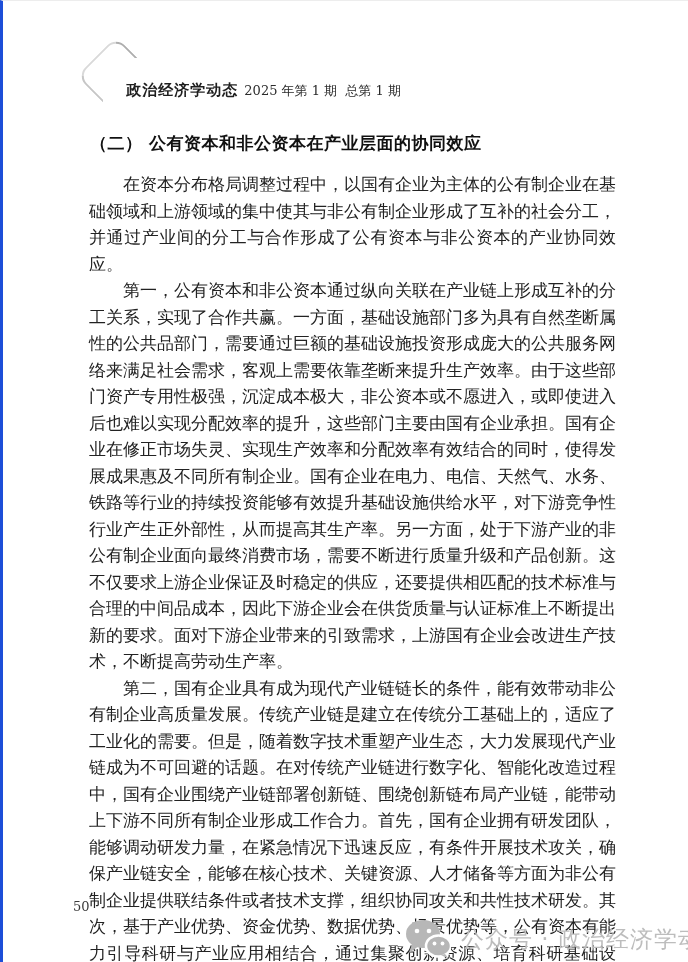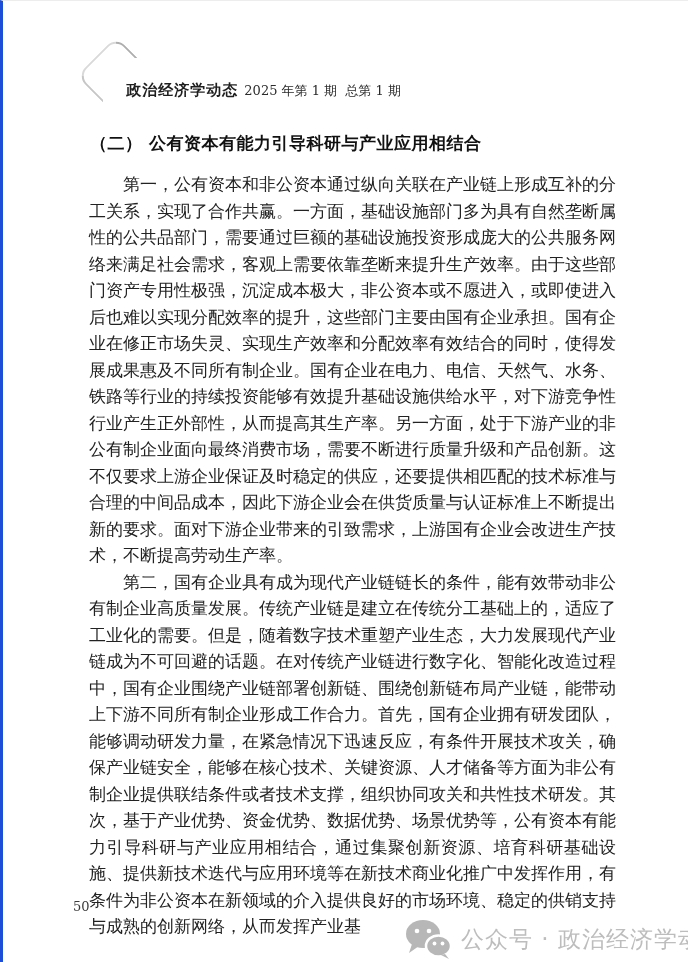--- a/index.html
+++ b/index.html
@@ -112,23 +112,24 @@
 <body>
 
 <div class="page">
 
   <div class="logo-diamond"></div>
 
   <div class="journal-header">
     <span class="journal-name">政治经济学动态</span><span class="journal-issue">2025 年第 1 期  总第 1 期</span>
   </div>
 
-  <h2 class="section-heading">（二） 公有资本有能力引导科研与产业应用相结合</h2>
+  <h2 class="section-heading">（二） 公有资本和非公资本在产业层面的协同效应</h2>
 
   <div class="article-body">
+    <p>在资本分布格局调整过程中，以国有企业为主体的公有制企业在基础领域和上游领域的集中使其与非公有制企业形成了互补的社会分工，并通过产业间的分工与合作形成了公有资本与非公资本的产业协同效应。</p>
     <p>第一，公有资本和非公资本通过纵向关联在产业链上形成互补的分工关系，实现了合作共赢。一方面，基础设施部门多为具有自然垄断属性的公共品部门，需要通过巨额的基础设施投资形成庞大的公共服务网络来满足社会需求，客观上需要依靠垄断来提升生产效率。由于这些部门资产专用性极强，沉淀成本极大，非公资本或不愿进入，或即使进入后也难以实现分配效率的提升，这些部门主要由国有企业承担。国有企业在修正市场失灵、实现生产效率和分配效率有效结合的同时，使得发展成果惠及不同所有制企业。国有企业在电力、电信、天然气、水务、铁路等行业的持续投资能够有效提升基础设施供给水平，对下游竞争性行业产生正外部性，从而提高其生产率。另一方面，处于下游产业的非公有制企业面向最终消费市场，需要不断进行质量升级和产品创新。这不仅要求上游企业保证及时稳定的供应，还要提供相匹配的技术标准与合理的中间品成本，因此下游企业会在供货质量与认证标准上不断提出新的要求。面对下游企业带来的引致需求，上游国有企业会改进生产技术，不断提高劳动生产率。</p>
     <p>第二，国有企业具有成为现代产业链链长的条件，能有效带动非公有制企业高质量发展。传统产业链是建立在传统分工基础上的，适应了工业化的需要。但是，随着数字技术重塑产业生态，大力发展现代产业链成为不可回避的话题。在对传统产业链进行数字化、智能化改造过程中，国有企业围绕产业链部署创新链、围绕创新链布局产业链，能带动上下游不同所有制企业形成工作合力。首先，国有企业拥有研发团队，能够调动研发力量，在紧急情况下迅速反应，有条件开展技术攻关，确保产业链安全，能够在核心技术、关键资源、人才储备等方面为非公有制企业提供联结条件或者技术支撑，组织协同攻关和共性技术研发。其次，基于产业优势、资金优势、数据优势、场景优势等，公有资本有能力引导科研与产业应用相结合，通过集聚创新资源、培育科研基础设施、提供新技术迭代与应用环境等在新技术商业化推广中发挥作用，有条件为非公资本在新领域的介入提供良好的市场环境、稳定的供销支持与成熟的创新网络，从而发挥产业基</p>
   </div>
 
   <div class="page-number">50</div>
 
   <div class="watermark">
     <svg width="46" height="40" viewBox="0 0 46 40" aria-hidden="true">
 
       <ellipse cx="18" cy="15" rx="17" ry="14" fill="#b7b7b7"></ellipse>

